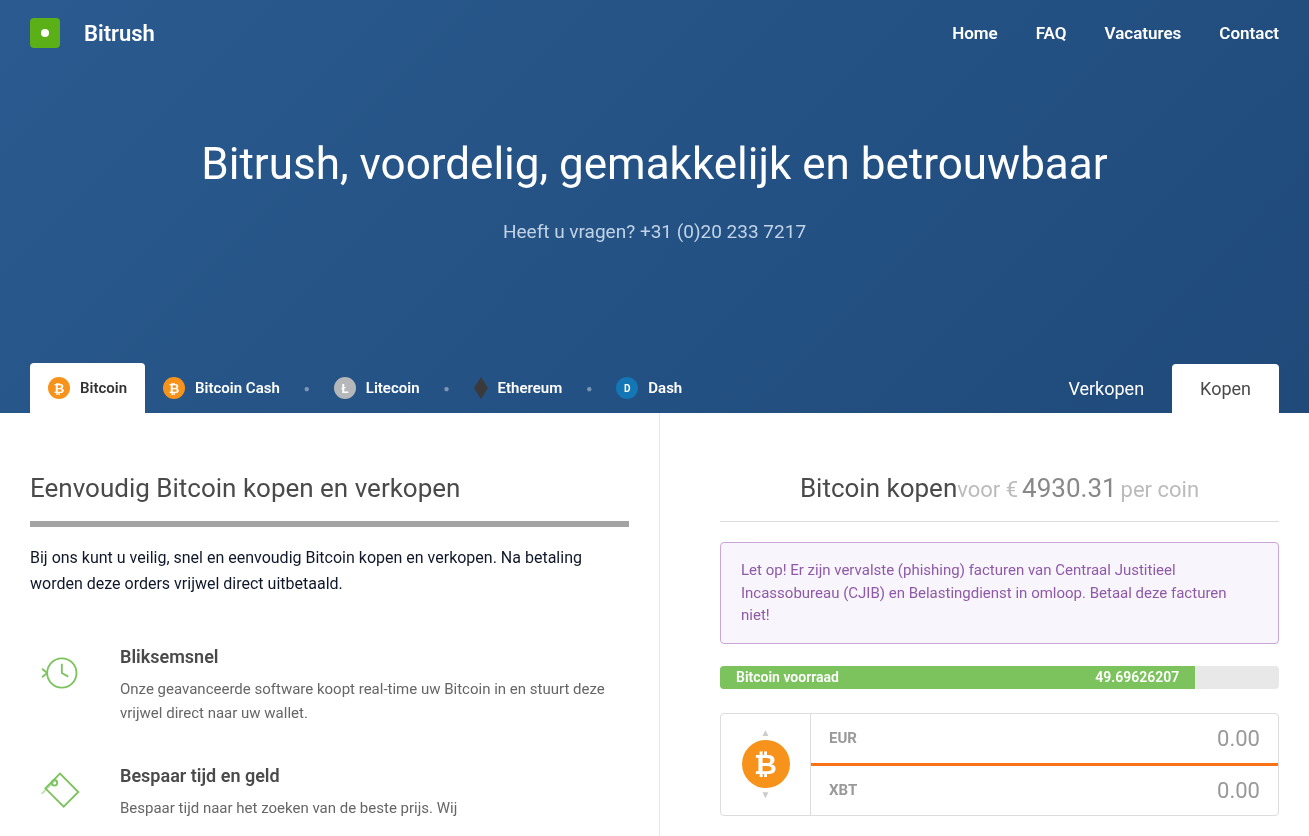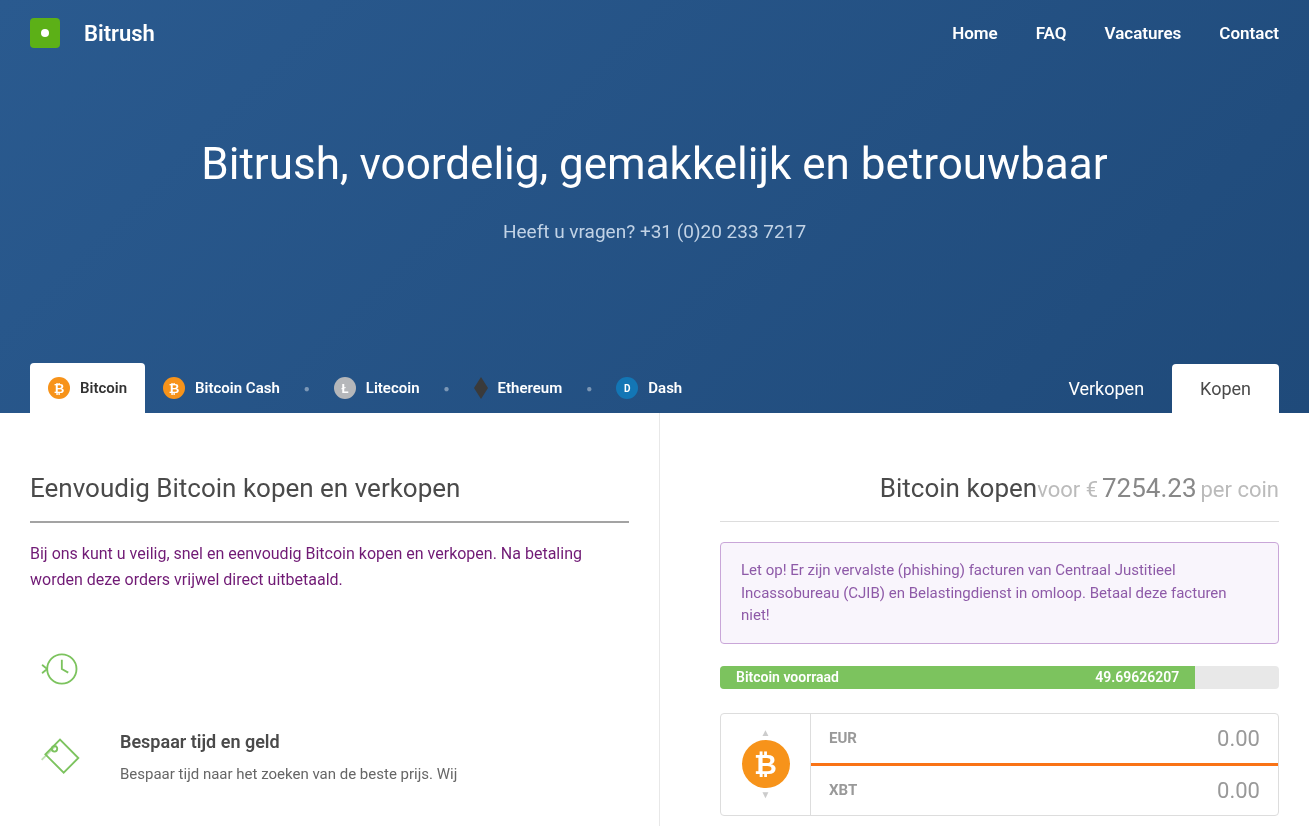--- a/index.html
+++ b/index.html
@@ -27,27 +27,27 @@
 .coin-eth-shape::before { content:''; position:absolute; top:0; left:0; border-left:7px solid transparent; border-right:7px solid transparent; border-bottom:11px solid #3a3a3a; }
 .coin-eth-shape::after { content:''; position:absolute; bottom:0; left:0; border-left:7px solid transparent; border-right:7px solid transparent; border-top:11px solid #3a3a3a; }
 .coin-dash { background: #1376b5; font-size: 10px; }
 .dot-sep { color: rgba(255,255,255,0.4); font-size: 10px; padding: 0 6px; }
 .action-tabs { display: flex; }
 .action-tab { padding: 14px 28px; font-size: 18px; color: #fff; cursor: pointer; }
 .action-tab.active { background: #fff; color: #4a4a4a; border-radius: 4px 4px 0 0; }
 .content { display: flex; }
 .left-col { flex: 0 0 660px; padding: 60px 30px 0 30px; border-right: 1px solid #e8e8e8; }
 .right-col { flex: 1; padding: 60px 30px 0 60px; }
-.section-title { font-size: 26px; font-weight: 400; color: #4a4a4a; margin-bottom: 18px; padding-bottom: 18px; border-bottom: 2px solid #a3a3a3; }
-.intro-text { font-size: 16px; color: #701a75; line-height: 1.6; margin-bottom: 50px; }
+.section-title { font-size: 26px; font-weight: 400; color: #4a4a4a; margin-bottom: 18px; padding-bottom: 18px; border-bottom: 6px solid #a3a3a3; }
+.intro-text { font-size: 16px; color: #0f172a; line-height: 1.6; margin-bottom: 50px; }
 .feature { display: flex; gap: 30px; margin-bottom: 40px; }
 .feature-icon { flex: 0 0 60px; display: flex; align-items: flex-start; justify-content: center; padding-top: 5px; }
 .feature-body h3 { font-size: 18px; font-weight: 600; color: #4a4a4a; margin-bottom: 10px; }
 .feature-body p { font-size: 15px; color: #666; line-height: 1.6; }
-.buy-header { display: flex; justify-content: flex-end; align-items: baseline; margin-bottom: 20px; padding-bottom: 18px; border-bottom: 1px solid #ddd; }
+.buy-header { display: flex; justify-content: center; align-items: baseline; margin-bottom: 20px; padding-bottom: 18px; border-bottom: 1px solid #ddd; }
 .buy-title { font-size: 26px; color: #4a4a4a; }
 .price-label { font-size: 22px; color: #bbb; }
 .price-val { font-size: 26px; color: #888; }
 .warning { border: 1px solid #c9a6d8; background: #f9f5fc; color: #8e5aa8; padding: 16px 20px; border-radius: 4px; font-size: 15px; line-height: 1.5; margin-bottom: 22px; }
 .stock-bar { display: flex; background: #e8e8e8; border-radius: 4px; overflow: hidden; margin-bottom: 24px; height: 23px; }
 .stock-fill { background: #7cc35e; color: #fff; display: flex; justify-content: space-between; align-items: center; padding: 0 16px; width: 85%; font-size: 14px; font-weight: 600; }
 .calc { border: 1px solid #ddd; border-radius: 4px; display: flex; }
 .calc-left { width: 90px; border-right: 1px solid #ddd; display: flex; flex-direction: column; align-items: center; justify-content: center; gap: 2px; padding: 8px 0; }
 .arrow-btn { color: #ccc; font-size: 10px; cursor: pointer; line-height: 1; }
 .big-coin { width: 48px; height: 48px; background: #f7931a; border-radius: 50%; display:flex; align-items:center; justify-content:center; color:#fff; font-size:28px; font-weight:700; }
@@ -119,20 +119,24 @@
     <p class="intro-text">Bij ons kunt u veilig, snel en eenvoudig Bitcoin kopen en verkopen. Na betaling worden deze orders vrijwel direct uitbetaald.</p>
 
     <div class="feature">
       <div class="feature-icon">
         <svg class="ficon" viewBox="0 0 48 48" fill="none" stroke="#7cc35e" stroke-width="2">
           <circle cx="26" cy="24" r="16"></circle>
           <path d="M26 14 v10 l7 4"></path>
           <path d="M10 24 l-5 -4 M10 24 l-5 4" stroke-linecap="round"></path>
         </svg>
       </div>
+      <div class="feature-body">
+        <h3>Bliksemsnel</h3>
+        <p>Onze geavanceerde software koopt real-time uw Bitcoin in en stuurt deze vrijwel direct naar uw wallet.</p>
+      </div>
     </div>
 
     <div class="feature">
       <div class="feature-icon">
         <svg class="ficon" viewBox="0 0 48 48" fill="none" stroke="#7cc35e" stroke-width="2">
           <path d="M8 20 L24 4 L44 24 L28 40 Z"></path>
           <circle cx="18" cy="14" r="3"></circle>
           <path d="M4 26 L20 10" opacity="0.5"></path>
         </svg>
       </div>
@@ -141,21 +145,21 @@
         <p>Bespaar tijd naar het zoeken van de beste prijs. Wij</p>
       </div>
     </div>
   </div>
 
   <div class="right-col">
     <div class="buy-header">
       <span class="buy-title">Bitcoin kopen</span>
       <span>
         <span class="price-label">voor €</span>
-        <span class="price-val">7254.23</span>
+        <span class="price-val">4930.31</span>
         <span class="price-label">per coin</span>
       </span>
     </div>
 
     <div class="warning">Let op! Er zijn vervalste (phishing) facturen van Centraal Justitieel Incassobureau (CJIB) en Belastingdienst in omloop. Betaal deze facturen niet!</div>
 
     <div class="stock-bar">
       <div class="stock-fill">
         <span>Bitcoin voorraad</span>
         <span>49.69626207</span>

